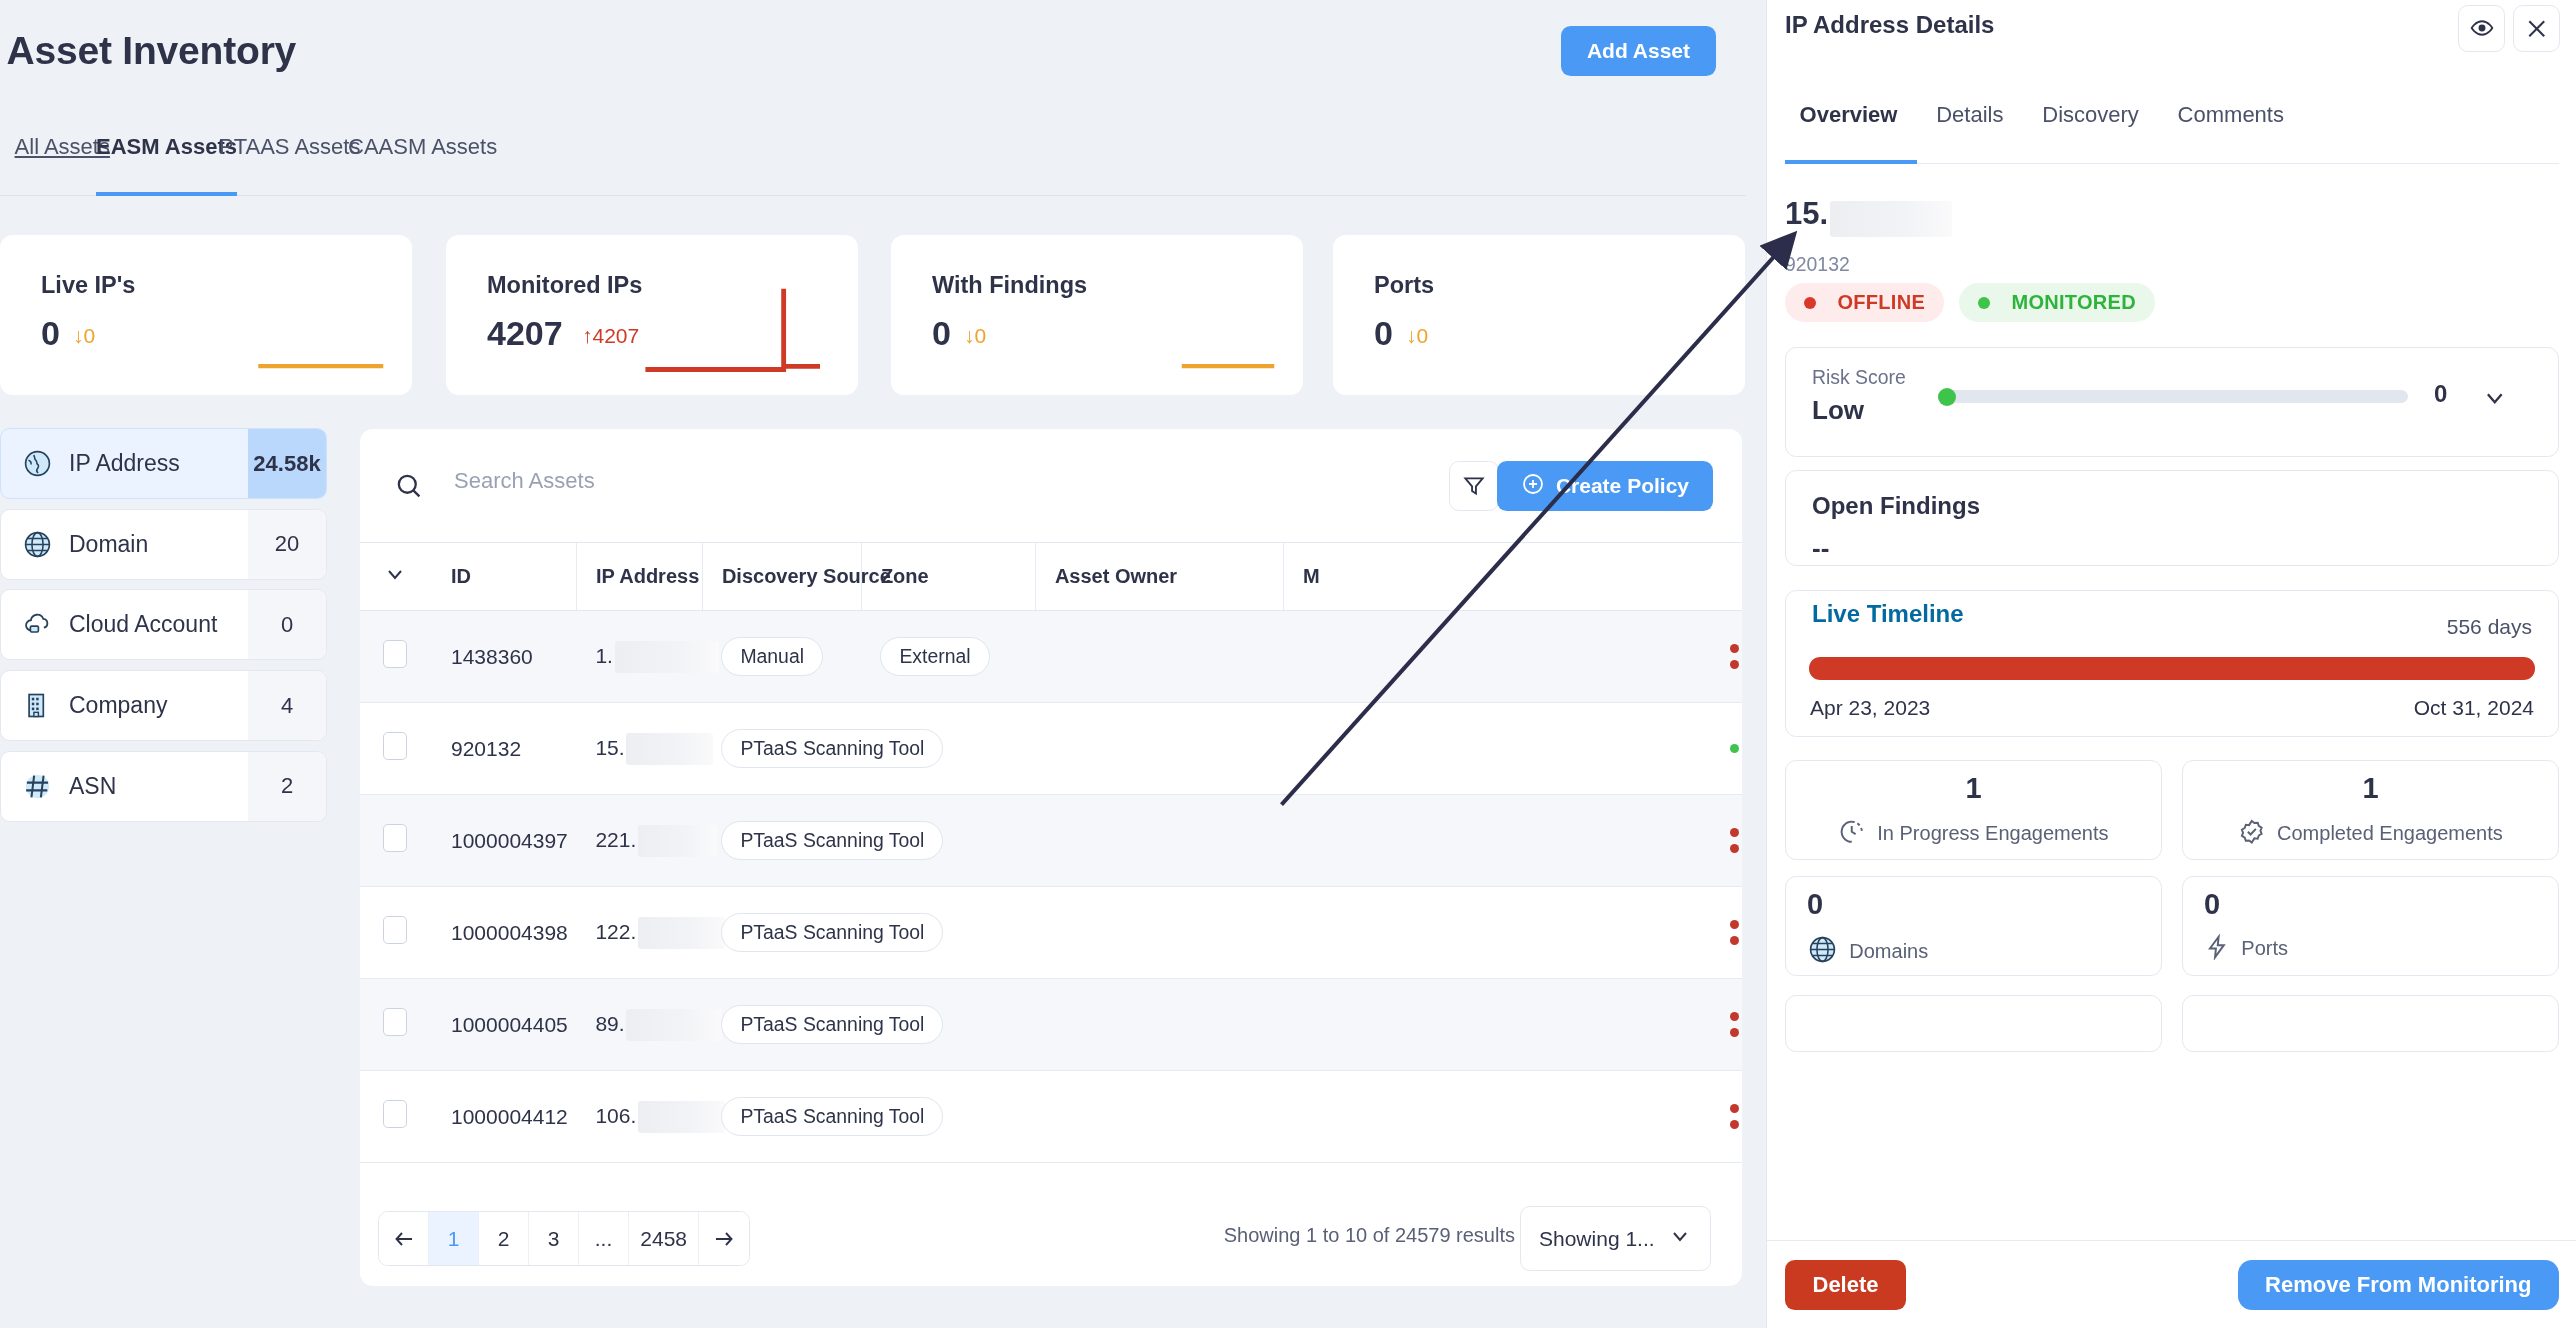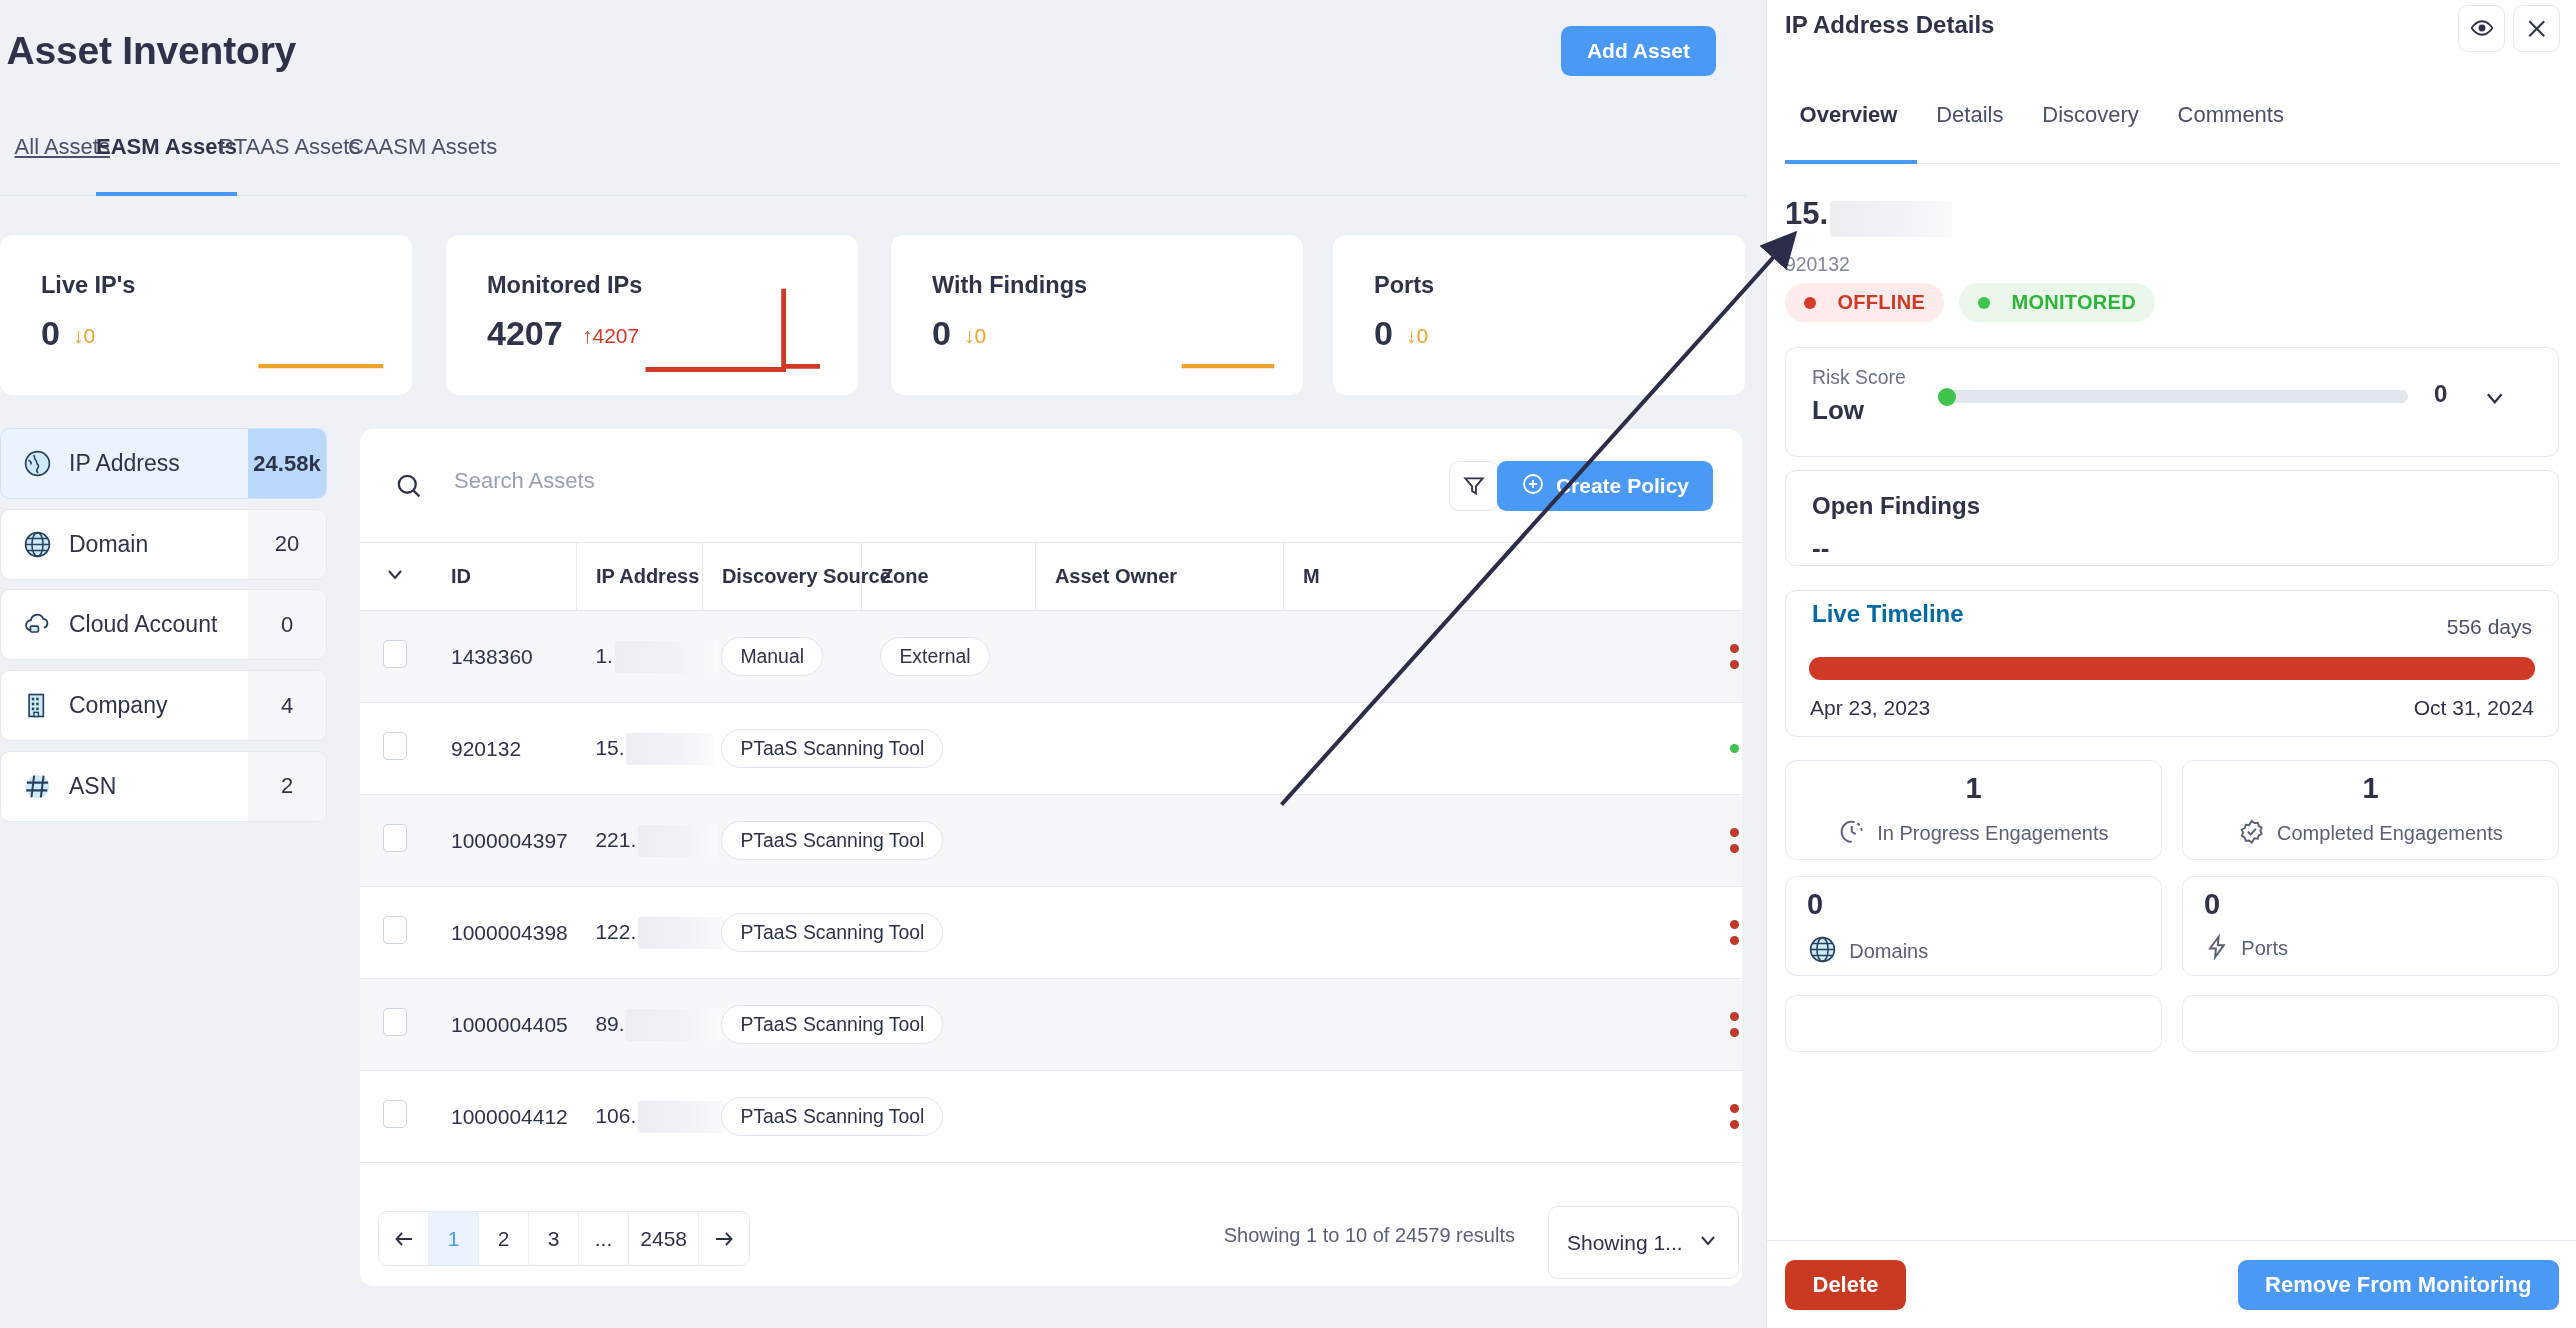--- a/index.html
+++ b/index.html
@@ -145,21 +145,21 @@
     min-width: 50px; padding: 0 11.3px; display: flex; align-items: center; justify-content: center;
     font-size: 21px; color: #2f3349; border-right: 1.6px solid #eceff5; cursor: pointer;
     background: #fff;
   }
   .pg:last-child { border-right: none; }
   .pg.cur { background: #eaf3ff; color: #4a9af5; }
   .showing-text {
     position: absolute; right: 227px; top: 29px; font-size: 20px; color: #5a6076; white-space: nowrap;
   }
   .page-select {
-    position: absolute; right: 3px; top: 11.3px; width: 191px; height: 73px;
+    position: absolute; right: 31px; top: 11.3px; width: 191px; height: 65px;
     border: 1.6px solid #e3e8f0; border-radius: 9.7px; background: #fff;
     display: flex; align-items: center; justify-content: space-between;
     padding: 0 18px; font-size: 21px; color: #2f3349; cursor: pointer; text-align: right;
   }
 
   
   #panel {
     position: absolute; left: 1766px; top: 0; width: 810px; height: 1329px;
     background: #fff; border-left: 1.6px solid #e3e8f0;
   }
@@ -227,21 +227,21 @@
     position: absolute; left: 0; bottom: 0; width: 810px; height: 89px;
     background: #fff; border-top: 1.6px solid #e6eaf2;
   }
   .del-btn {
     position: absolute; left: 18px; top: 19.4px; height: 50px; padding: 0 27.5px;
     background: #c93a21; color: #fff; border: none; border-radius: 9.7px;
     font-size: 22px; font-weight: 700; cursor: pointer; font-family: inherit;
   }
   .rfm-btn {
     position: absolute; right: 18px; top: 19.4px; height: 50px; padding: 0 27.5px;
-    background: #4a9af5; color: #fff; border: none; border-radius: 9px;
+    background: #4a9af5; color: #fff; border: none; border-radius: 14px;
     font-size: 22px; font-weight: 700; cursor: pointer; font-family: inherit;
   }
 
   #annotation { position: absolute; left: 0; top: 0; width: 2576px; height: 1329px; pointer-events: none; }
 </style>
 </head>
 <body>
 
 <div id="root">
 

